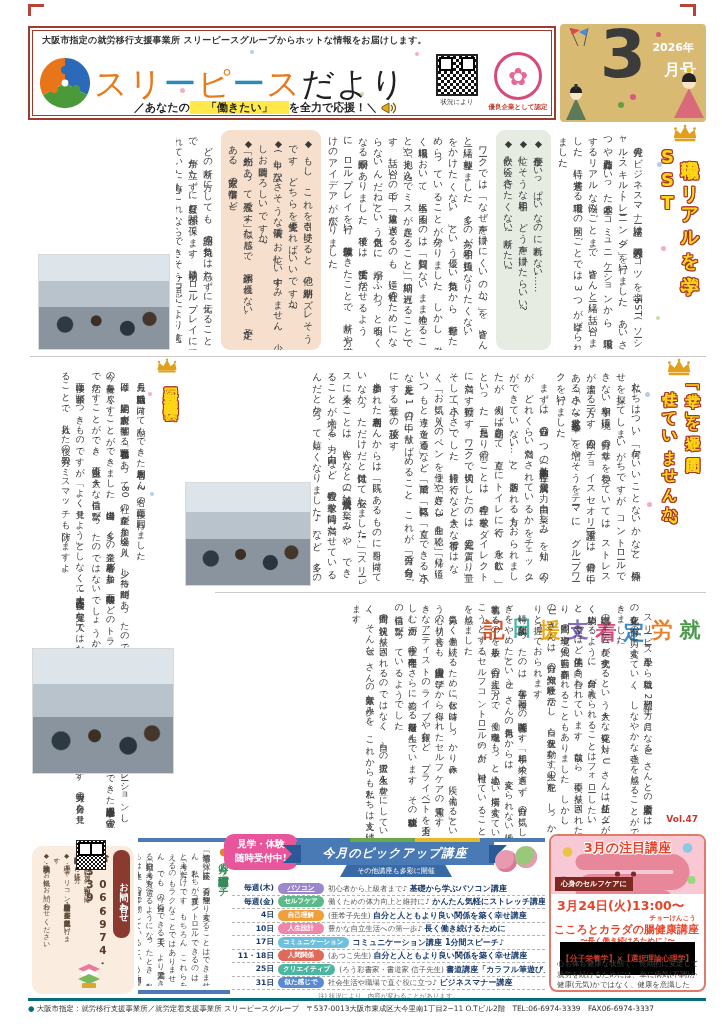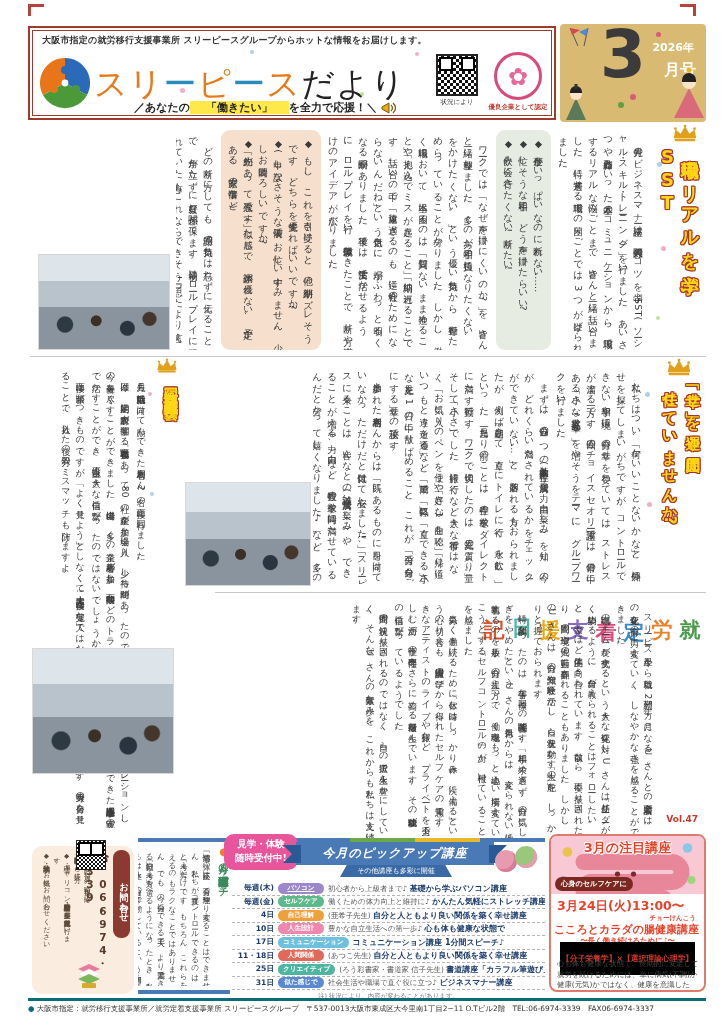--- a/index.html
+++ b/index.html
@@ -81,21 +81,21 @@
   .tbadge{margin:0 4px;min-width:46px;text-align:center;font-size:6.6px;font-weight:bold;color:#fff;border-radius:7px;padding:1px 5px;flex:none;}
   .ttext{font-size:7.4px;color:#555;white-space:nowrap;overflow:hidden;}
   .ttext b{font-size:8px;color:#1a3a6c;}
   .b0{background:#9b87c9;text-decoration:underline;}.b1{background:#5bb98a;}.b2{background:#f0a03a;}.b3{background:#ef86ac;}
   .b4{background:#6fc0dd;}.b5{background:#e06a5a;}.b6{background:#4eb6a0;}.b7{background:#5b8ad0;}
   .tnote{position:absolute;left:0;right:0;top:150px;text-align:center;font-size:6.4px;color:#777;}
   .featured{left:549px;top:834px;width:157px;height:158px;border:2px solid #e07a6a;border-radius:8px;background:#fff;overflow:hidden;}
   .fillust{position:absolute;left:0;top:0;right:0;height:58px;background:#f8c8d4;}
   .ftitle{position:absolute;left:0;right:0;top:3px;text-align:center;font-size:13px;font-weight:900;color:#e8432a;
     text-shadow:1px 0 #fff,-1px 0 #fff,0 1px #fff,0 -1px #fff,1px 1px #fff,-1px -1px #fff;}
-  .fbadge{position:absolute;left:4px;top:41px;background:#7a2820;color:#fff;font-size:7.2px;font-weight:bold;border-radius:7px;padding:2px 6px;}
+  .fbadge{position:absolute;left:4px;top:41px;background:#7a2820;color:#fff;font-size:7.2px;font-weight:bold;border-radius:0;padding:2px 6px;}
   .fdate{position:absolute;left:6px;top:62px;font-size:12.5px;font-weight:900;color:#e8432a;}
   .fruby{position:absolute;right:8px;top:78px;font-size:6.5px;font-weight:bold;color:#e8432a;}
   .fcourse{position:absolute;left:3px;top:86px;font-size:11px;font-weight:900;color:#e8432a;white-space:nowrap;}
   .fsub{position:absolute;left:0;right:0;top:100px;text-align:center;font-size:7.4px;font-weight:bold;color:#e8432a;}
   .ftags{position:absolute;left:0;right:0;top:110px;text-align:center;}
   .ftags span{background:#000000;color:#c83a2a;font-size:7.8px;font-weight:900;padding:12px 2px;}
   .fbody{position:absolute;left:6px;right:5px;top:123px;font-size:7.4px;line-height:1.45;color:#444;}
   .footer{left:28px;top:998px;width:678px;border-top:3px solid #0a6b7a;padding-top:3px;font-size:7.4px;color:#333;white-space:nowrap;}
   .footer .fb{color:#0a6b7a;font-weight:bold;}
 </style>
@@ -309,21 +309,21 @@
         <span class="ttext"><span>働くための体力向上と維持に♪ </span><b>かんたん気軽にストレッチ講座</b></span>
       </div>
       <div class="trow">
         <span class="tday">4日</span>
         <span class="tbadge b2">自己理解</span>
         <span class="ttext"><span>(亜希子先生) </span><b>自分と人ともより良い関係を築く幸せ講座</b></span>
       </div>
       <div class="trow">
         <span class="tday">10日</span>
         <span class="tbadge b3">人生設計</span>
-        <span class="ttext"><span>豊かな自立生活への第一歩♪ </span><b>心も体も健康な状態で</b></span>
+        <span class="ttext"><span>豊かな自立生活への第一歩♪ </span><b>長く働き続けるために</b></span>
       </div>
       <div class="trow">
         <span class="tday">17日</span>
         <span class="tbadge b4">コミュニケーション</span>
         <span class="ttext"><span></span><b>コミュニケーション講座 1分間スピーチ♪</b></span>
       </div>
       <div class="trow">
         <span class="tday">11・18日</span>
         <span class="tbadge b5">人間関係</span>
         <span class="ttext"><span>(あつこ先生) </span><b>自分と人ともより良い関係を築く幸せ講座</b></span>

